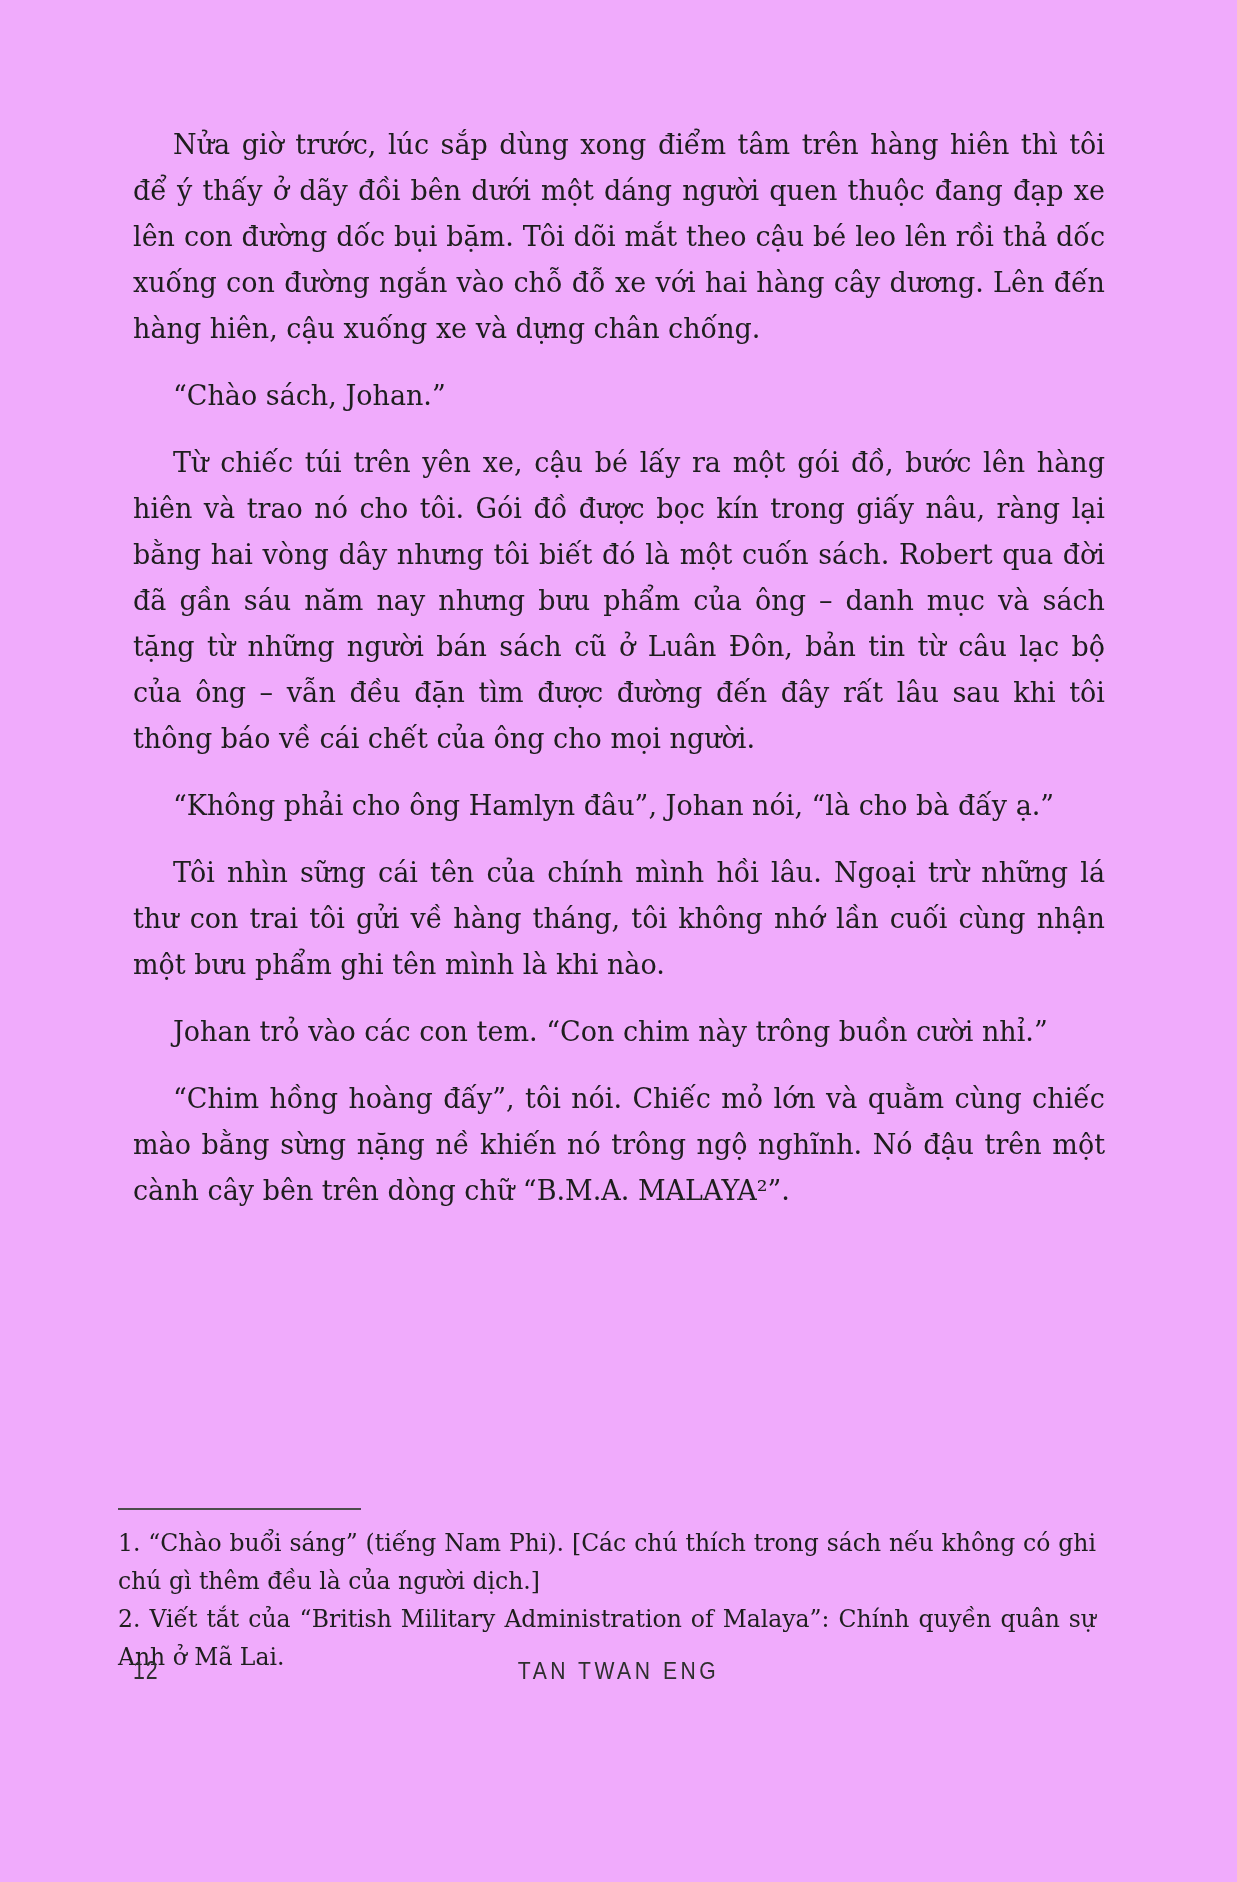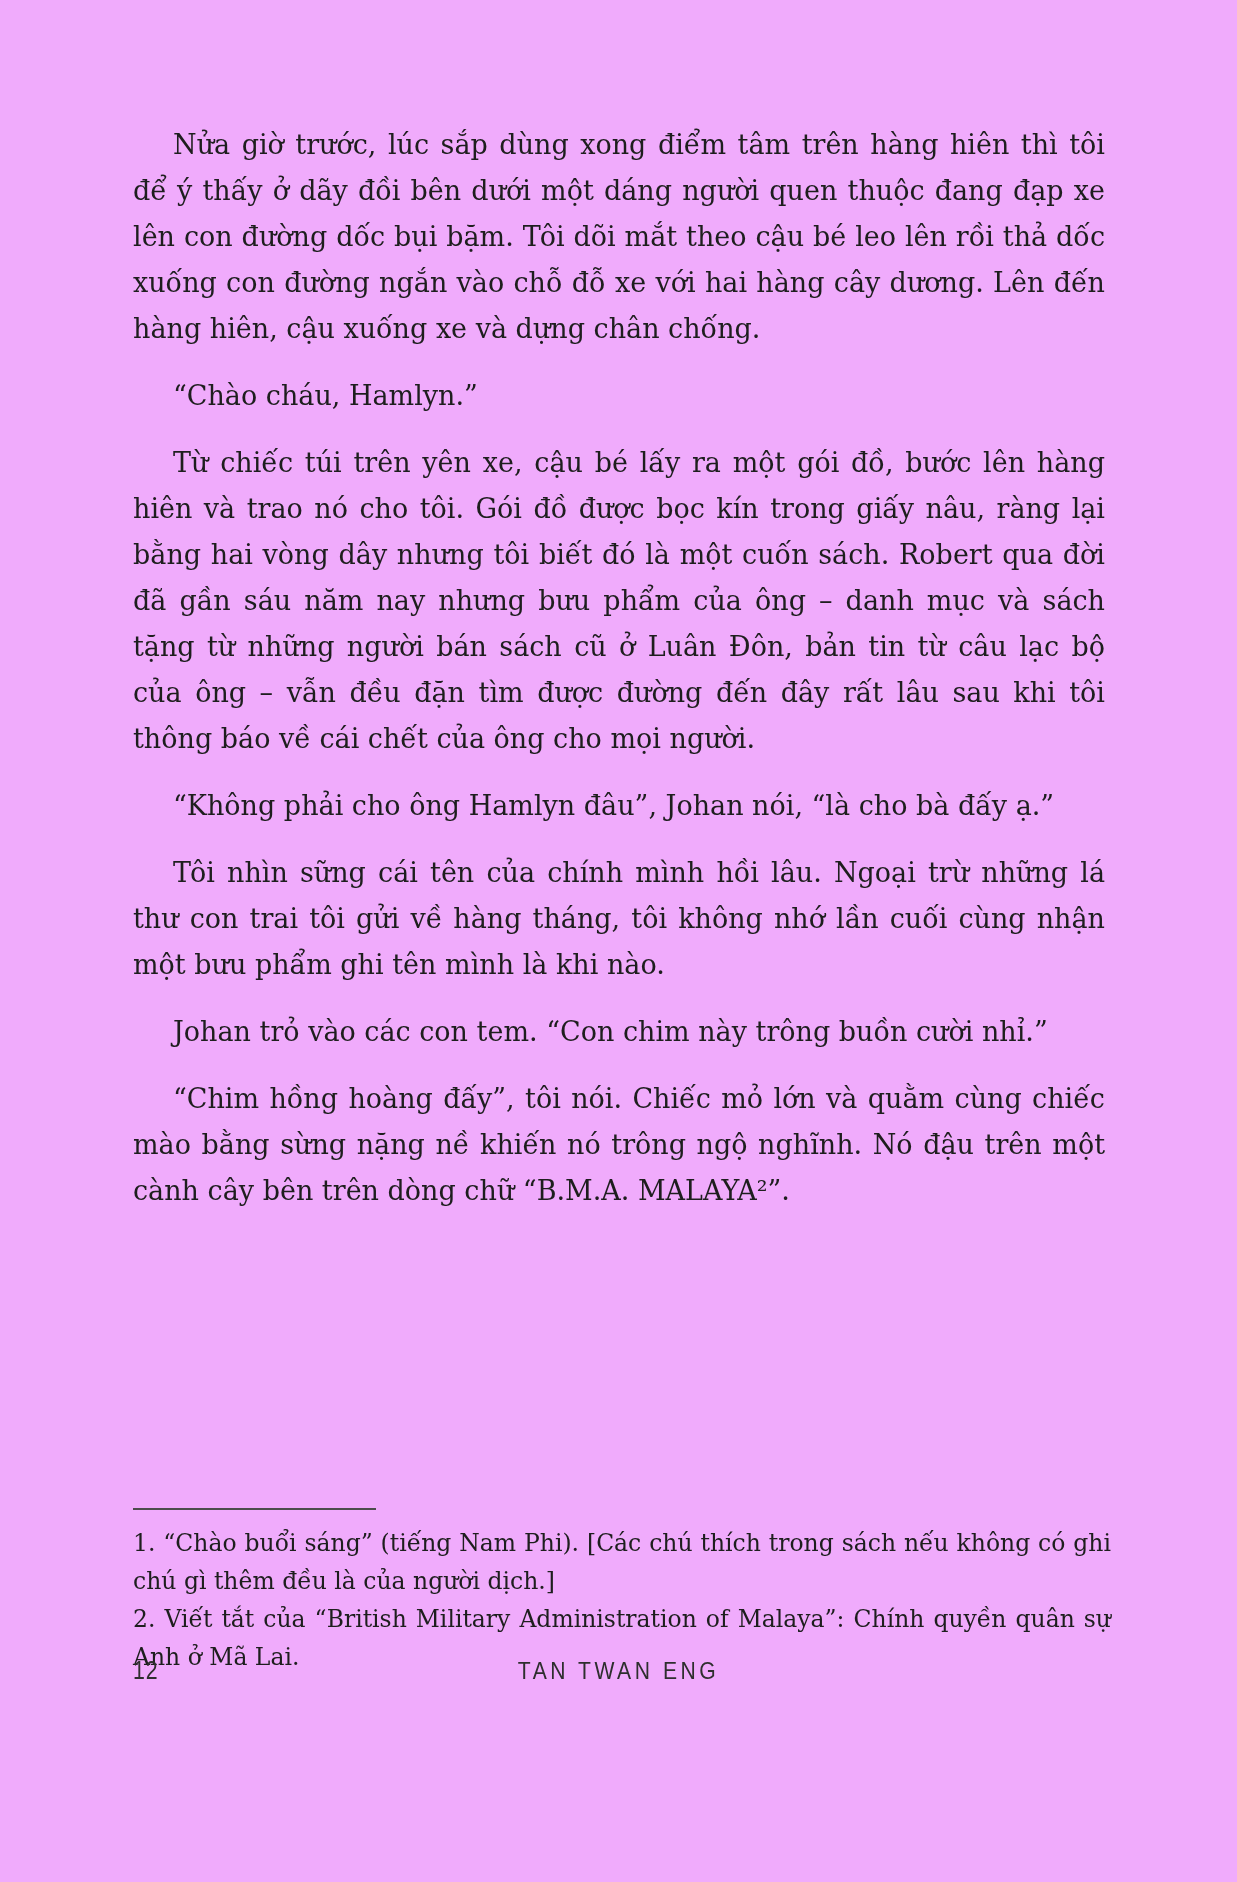--- a/index.html
+++ b/index.html
@@ -25,21 +25,21 @@
   .text-block p {
     margin: 0 0 21px 0;
     font-size: 27px;
     line-height: 46px;
     text-align: justify;
     text-indent: 40px;
     color: #1e1e1e;
   }
   .footnotes {
     position: absolute;
-    left: 133px;
+    left: 118px;
     top: 1508px;
     width: 978px;
   }
   .footnote-separator {
     width: 243px;
     height: 0;
     border-top: 2px solid #4c4c4c;
     margin-bottom: 14px;
   }
   .footnotes p {
@@ -80,21 +80,21 @@
     white-space: nowrap;
   }
 </style>
 </head>
 <body>
 
 <div class="page">
 
   <div class="text-block">
     <p>Nửa giờ trước, lúc sắp dùng xong điểm tâm trên hàng hiên thì tôi để ý thấy ở dãy đồi bên dưới một dáng người quen thuộc đang đạp xe lên con đường dốc bụi bặm. Tôi dõi mắt theo cậu bé leo lên rồi thả dốc xuống con đường ngắn vào chỗ đỗ xe với hai hàng cây dương. Lên đến hàng hiên, cậu xuống xe và dựng chân chống.</p>
-    <p>“Chào cháu, Hamlyn.”</p>
+    <p>“Chào sách, Johan.”</p>
     <p>Từ chiếc túi trên yên xe, cậu bé lấy ra một gói đồ, bước lên hàng hiên và trao nó cho tôi. Gói đồ được bọc kín trong giấy nâu, ràng lại bằng hai vòng dây nhưng tôi biết đó là một cuốn sách. Robert qua đời đã gần sáu năm nay nhưng bưu phẩm của ông – danh mục và sách tặng từ những người bán sách cũ ở Luân Đôn, bản tin từ câu lạc bộ của ông – vẫn đều đặn tìm được đường đến đây rất lâu sau khi tôi thông báo về cái chết của ông cho mọi người.</p>
     <p>“Không phải cho ông Hamlyn đâu”, Johan nói, “là cho bà đấy ạ.”</p>
     <p>Tôi nhìn sững cái tên của chính mình hồi lâu. Ngoại trừ những lá thư con trai tôi gửi về hàng tháng, tôi không nhớ lần cuối cùng nhận một bưu phẩm ghi tên mình là khi nào.</p>
     <p>Johan trỏ vào các con tem. “Con chim này trông buồn cười nhỉ.”</p>
     <p>“Chim hồng hoàng đấy”, tôi nói. Chiếc mỏ lớn và quằm cùng chiếc mào bằng sừng nặng nề khiến nó trông ngộ nghĩnh. Nó đậu trên một cành cây bên trên dòng chữ “B.M.A. MALAYA²”.</p>
   </div>
 
   <div class="footnotes">
     <div class="footnote-separator"></div>
     <p>1. “Chào buổi sáng” (tiếng Nam Phi). [Các chú thích trong sách nếu không có ghi chú gì thêm đều là của người dịch.]</p>

